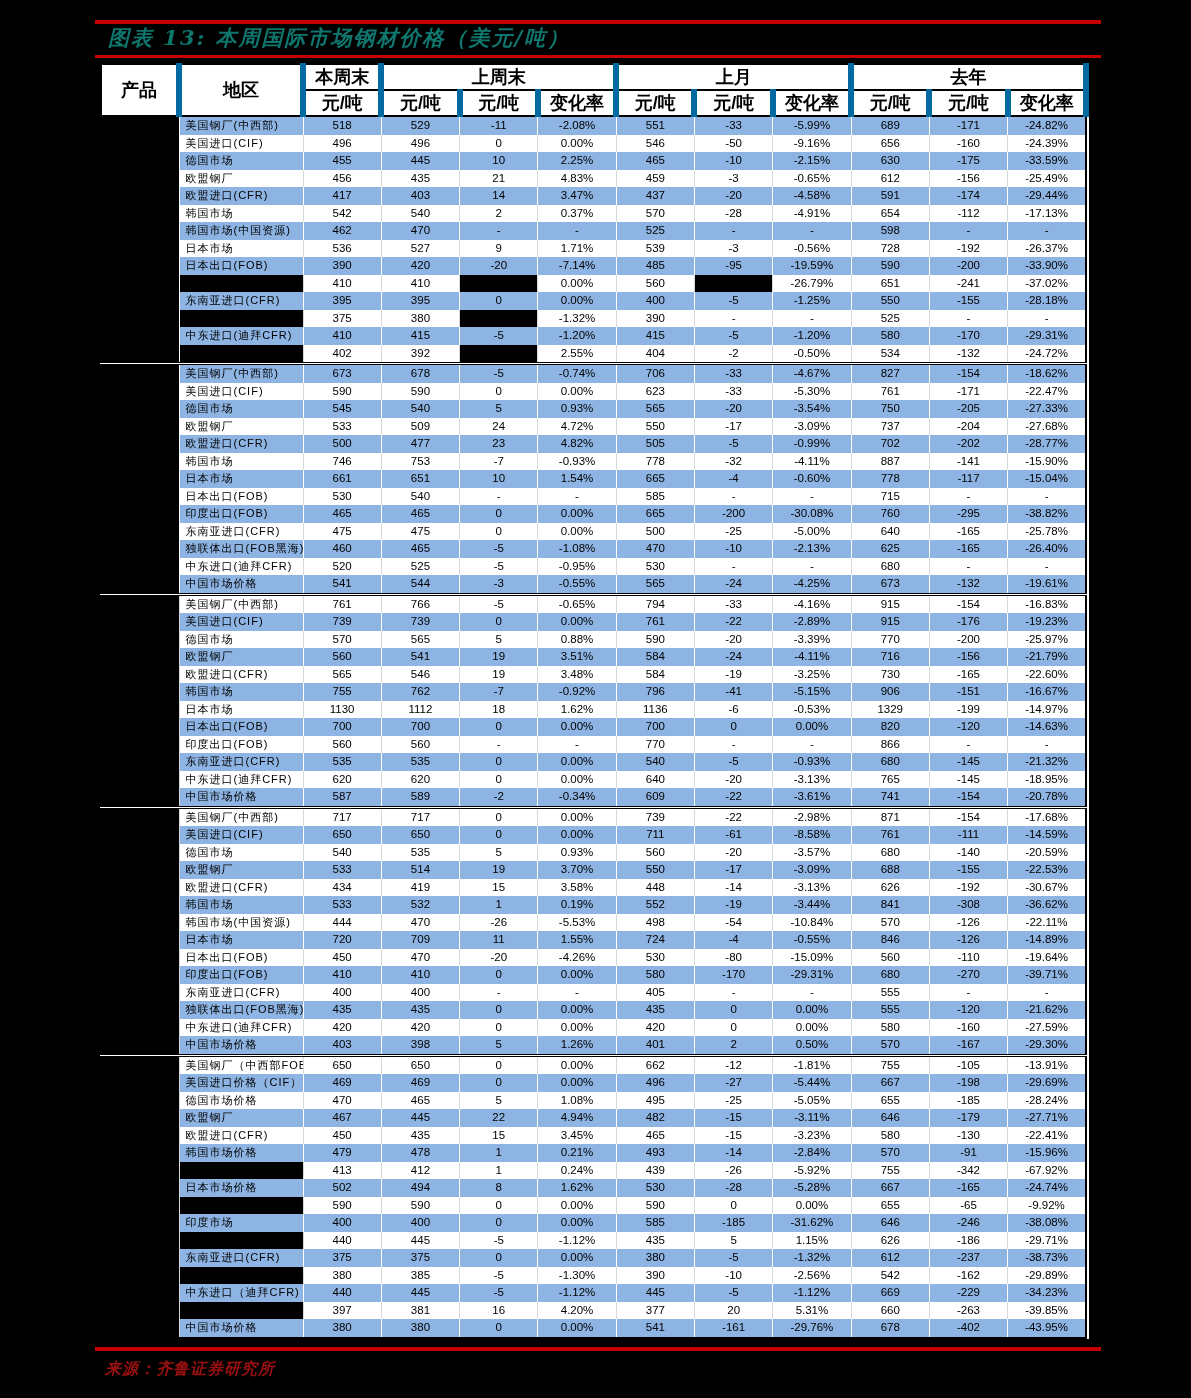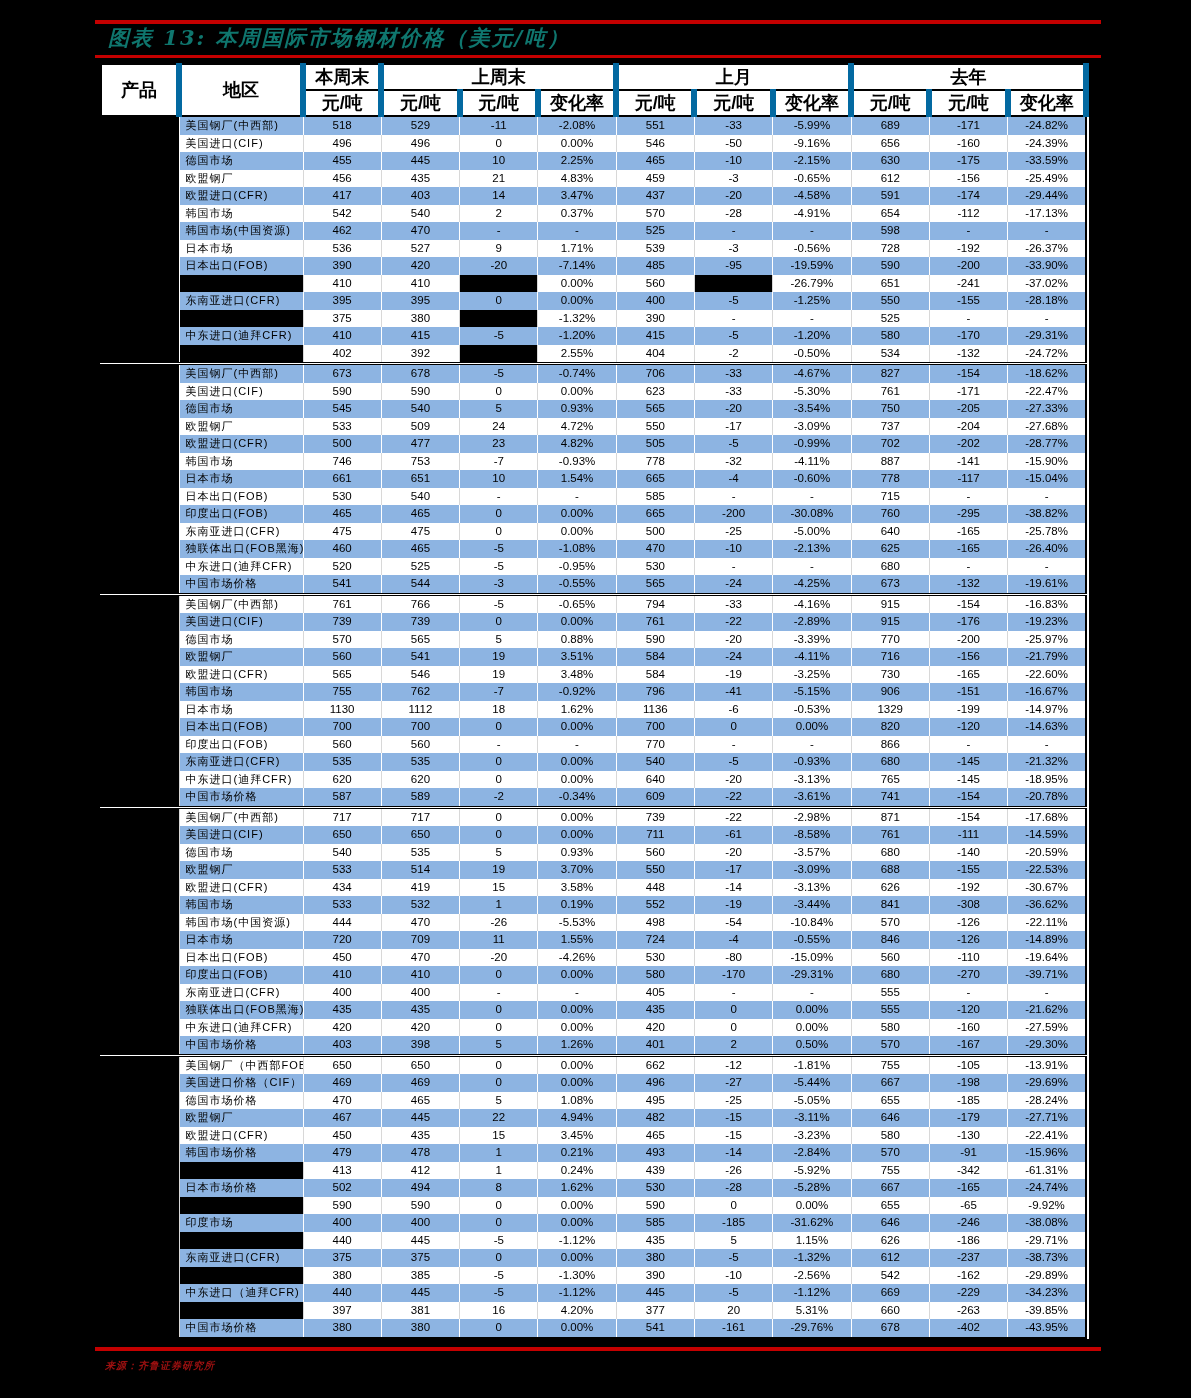--- a/index.html
+++ b/index.html
@@ -13,21 +13,21 @@
   .rule-title-bottom{top:55px;height:3px;}
   .rule-footer{top:1347px;height:4px;}
   .chart-title{
     position:absolute;left:108px;top:24px;
     color:#0f766e;font-size:21px;font-weight:bold;font-style:italic;
     letter-spacing:2px;white-space:nowrap;
     font-family:"DejaVu Serif","Liberation Serif",serif;
   }
   .source-text{
     position:absolute;left:105px;top:1359px;
-    color:#9b1010;font-size:10px;font-weight:bold;font-style:italic;
+    color:#9b1010;font-size:16px;font-weight:bold;font-style:italic;
     letter-spacing:1px;
     font-family:"DejaVu Serif","Liberation Serif",serif;
   }
   table.price{
     position:absolute;left:100px;top:63px;width:985px;
     border-collapse:collapse;table-layout:fixed;
     background:#fff;border:2px solid #000;
     font-size:11.5px;color:#000;
   }
   col.c-product{width:78px;}
@@ -873,21 +873,21 @@
         <td class="region blackcell"></td>
         <td class="num">413</td>
         <td class="num">412</td>
         <td class="num">1</td>
         <td class="num">0.24%</td>
         <td class="num">439</td>
         <td class="num">-26</td>
         <td class="num">-5.92%</td>
         <td class="num">755</td>
         <td class="num">-342</td>
-        <td class="num">-61.31%</td>
+        <td class="num">-67.92%</td>
       </tr>
       <tr class="blue">
         <td class="region">日本市场价格</td>
         <td class="num">502</td>
         <td class="num">494</td>
         <td class="num">8</td>
         <td class="num">1.62%</td>
         <td class="num">530</td>
         <td class="num">-28</td>
         <td class="num">-5.28%</td>

